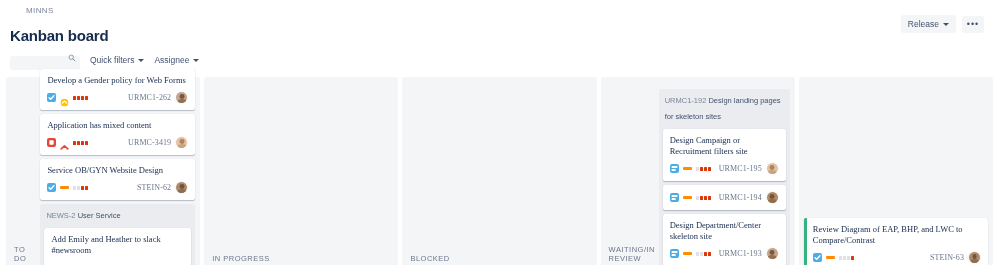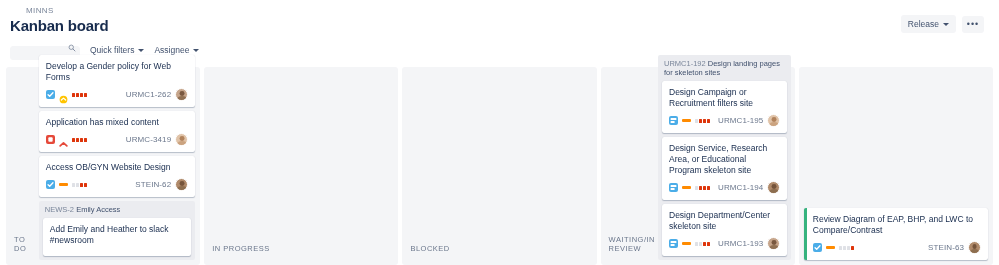--- a/index.html
+++ b/index.html
@@ -13,21 +13,21 @@
   .page { width: 999px; height: 265px; position: relative; }
 
   
   .topbar { padding: 6px 10px 0 10px; position: relative; }
   .breadcrumb {
     font-size: 8px; color: #7a869a; letter-spacing: .4px;
     text-transform: uppercase; line-height: 10px; margin-left: 16px;
   }
   .page-title {
     font-size: 15px; font-weight: bold; color: #172b4d;
-    line-height: 19px; margin-top: 0; letter-spacing: -.2px;
+    line-height: 19px; margin-top: 10px; letter-spacing: -.2px;
   }
   .header-right {
     position: absolute; top: 15px; right: 15px;
     display: flex; align-items: center; gap: 6px;
   }
   .btn-release {
     background: #f4f5f7; border: none; border-radius: 3px;
     font-size: 8.5px; color: #42526e; padding: 4px 7px;
     display: flex; align-items: center; gap: 4px;
     font-family: "Liberation Sans", sans-serif; cursor: pointer;
@@ -79,32 +79,32 @@
   .col-header {
     font-size: 7.5px; color: #6b778c; letter-spacing: .5px;
     text-transform: uppercase; padding: 2px 3px 7px 3px;
     font-weight: normal;
   }
   .col-body { display: flex; flex-direction: column; gap: 4px; }
 
   .epic-group { background: #ebecf0; border-radius: 2px; padding: 0; }
   .epic-label {
     font-size: 7.5px; color: #42526e; padding: 4px 5px 4px 6px;
-    line-height: 9px;
+    line-height: 16px;
   }
   .epic-key { color: #7a869a; }
   .epic-cards {
     display: flex; flex-direction: column; gap: 4px;
     padding: 0 4px 4px 4px;
   }
 
   .card {
     background: #ffffff; border-radius: 2px;
     box-shadow: 0 1px 1px rgba(9,30,66,.25), 0 0 1px rgba(9,30,66,.15);
-    padding: 6px 7px 5px 7px; position: relative; cursor: pointer;
+    padding: 6px 7px 5px 7px; position: relative; cursor: pointer; font-family: Liberation Serif, serif;
   }
   .card.done { border-left: 3px solid #36b37e; padding-left: 6px; }
   .card-title {
     font-size: 8.5px; line-height: 11px; color: #172b4d;
     margin-bottom: 5px; word-wrap: break-word;
   }
   .card-footer {
     display: flex; align-items: center; justify-content: space-between;
     gap: 8px; min-height: 14px;
   }
@@ -239,21 +239,21 @@
                   <span class="dot" style="background: rgb(222, 53, 11);"></span>
                 </span>
               </div>
               <div class="footer-right">
                 <span class="issue-key">URMC-3419</span>
                 <span class="avatar light"></span>
               </div>
             </div>
           </div>
           <div class="card">
-            <div class="card-title">Access OB/GYN Website Design</div>
+            <div class="card-title">Service OB/GYN Website Design</div>
             <div class="card-footer">
               <div class="footer-left">
                 <span class="type-icon type-task">
                   <svg width="9" height="9" viewBox="0 0 10 10">
                     <path d="M2.3 5.2 L4.1 7 L7.7 3.1" fill="none" stroke="#fff" stroke-width="1.5" stroke-linecap="round" stroke-linejoin="round"></path>
                   </svg>
                 </span>
                 <span class="prio-bar"></span>
                 <span class="dots">
                   <span class="dot" style="background: rgb(223, 225, 230);"></span>
@@ -262,21 +262,21 @@
                   <span class="dot" style="background: rgb(222, 53, 11);"></span>
                 </span>
               </div>
               <div class="footer-right">
                 <span class="issue-key">STEIN-62</span>
                 <span class="avatar dark"></span>
               </div>
             </div>
           </div>
           <div class="epic-group">
-            <div class="epic-label"><span class="epic-key">NEWS-2 </span><span>Emily Access</span></div>
+            <div class="epic-label"><span class="epic-key">NEWS-2 </span><span>User Service</span></div>
             <div class="epic-cards">
               <div class="card">
                 <div class="card-title">Add Emily and Heather to slack #newsroom</div>
               </div>
             </div>
           </div>
         </div>
       </div>
       <div class="column">
         <div class="col-header">IN PROGRESS</div>
@@ -310,21 +310,20 @@
                       <span class="dot" style="background: rgb(222, 53, 11);"></span>
                     </span>
                   </div>
                   <div class="footer-right">
                     <span class="issue-key">URMC1-195</span>
                     <span class="avatar light"></span>
                   </div>
                 </div>
               </div>
               <div class="card">
-                <div class="card-title">Design Service, Research Area, or Educational Program skeleton site</div>
                 <div class="card-footer">
                   <div class="footer-left">
                     <span class="type-icon type-sub">
                       <svg width="9" height="9" viewBox="0 0 10 10">
                         <rect x="1.8" y="2.2" width="6.4" height="2.3" rx="0.4" fill="#fff"></rect>
                         <rect x="1.8" y="5.5" width="4.4" height="2.3" rx="0.4" fill="#fff"></rect>
                       </svg>
                     </span>
                     <span class="prio-bar"></span>
                     <span class="dots">

